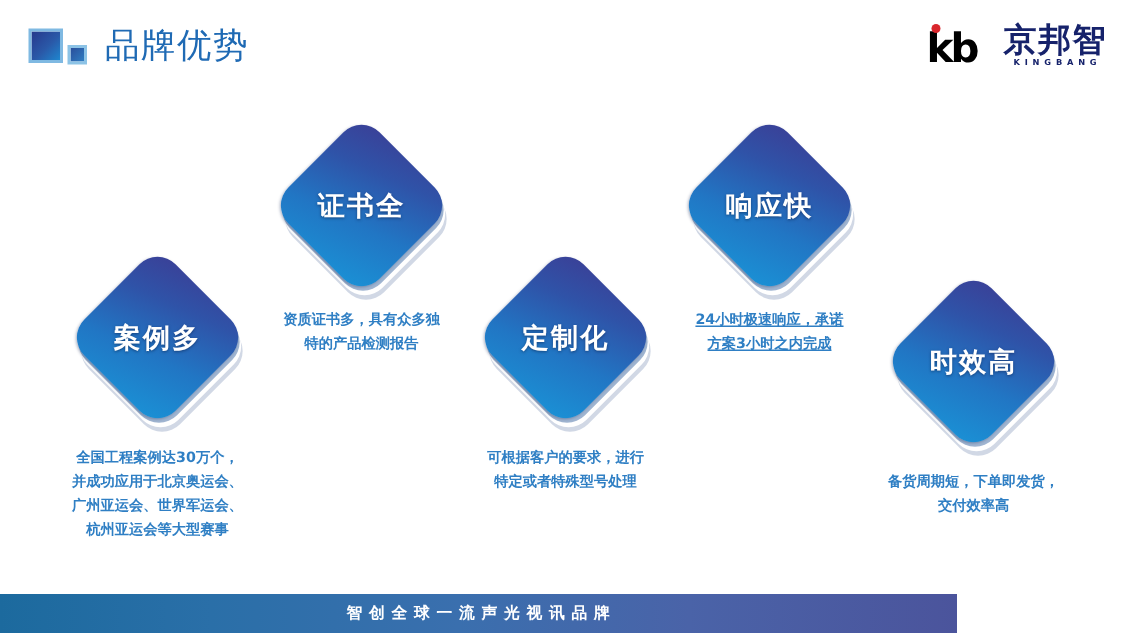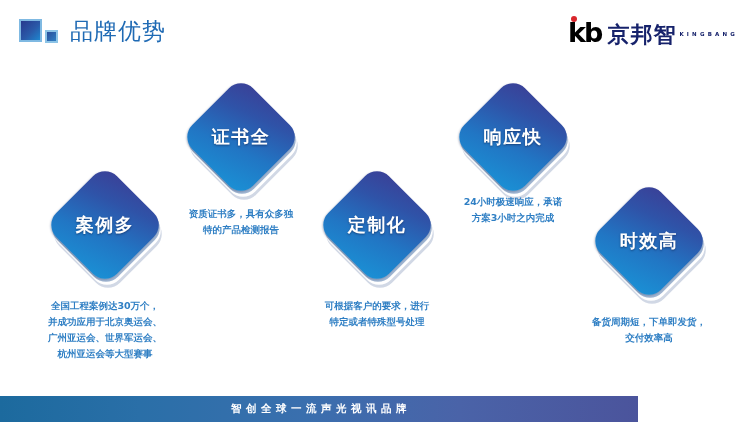--- a/index.html
+++ b/index.html
@@ -36,21 +36,21 @@
   .logo-kb {
     font-size:27px; font-weight:bold; color:#000000;
     font-family:"DejaVu Sans","Liberation Sans",sans-serif;
     letter-spacing:-2px; line-height:27px;
   }
   .logo-dot {
     position:absolute; left:3px; top:-3px;
     width:6px; height:6px; border-radius:50%;
     background:#d9262c;
   }
-  .logo-cn-wrap { margin-left:6px; display:flex; align-items:center; }
+  .logo-cn-wrap { margin-left:18px; display:flex; flex-direction:column; align-items:center; }
   .logo-cn {
     font-size:22px; font-weight:bold; color:#16226b;
     letter-spacing:1px; line-height:23px; white-space:nowrap;
   }
   .logo-en {
     font-size:5.5px; font-weight:bold; color:#16226b;
     letter-spacing:3.2px; line-height:8px; white-space:nowrap;
     margin-top:-1px; padding-left:3px;
   }
 
@@ -89,21 +89,21 @@
   }
 
   
   #card-0 { left:46px;  top:166px; }
   #card-0 .card-desc { top:132px; }
   #card-1 { left:182px; top:78px; }
   #card-1 .card-desc { top:128px; }
   #card-2 { left:318px; top:166px; }
   #card-2 .card-desc { top:132px; }
   #card-3 { left:454px; top:78px; }
-  #card-3 .card-desc { top:116px; }
+  #card-3 .card-desc { top:128px;text-decoration:underline; }
   #card-4 { left:590px; top:182px; }
   #card-4 .card-desc { top:132px; }
 
   
   #footer {
     position:absolute; left:0; bottom:0; width:638px; height:26px;
     background:linear-gradient(90deg,#1c6a9e 0%,#2a6fa8 22%,#3a6fae 48%,#4a63a8 72%,#4b549c 100%);
     display:flex; align-items:center; justify-content:center;
   }
   #footer-text {

